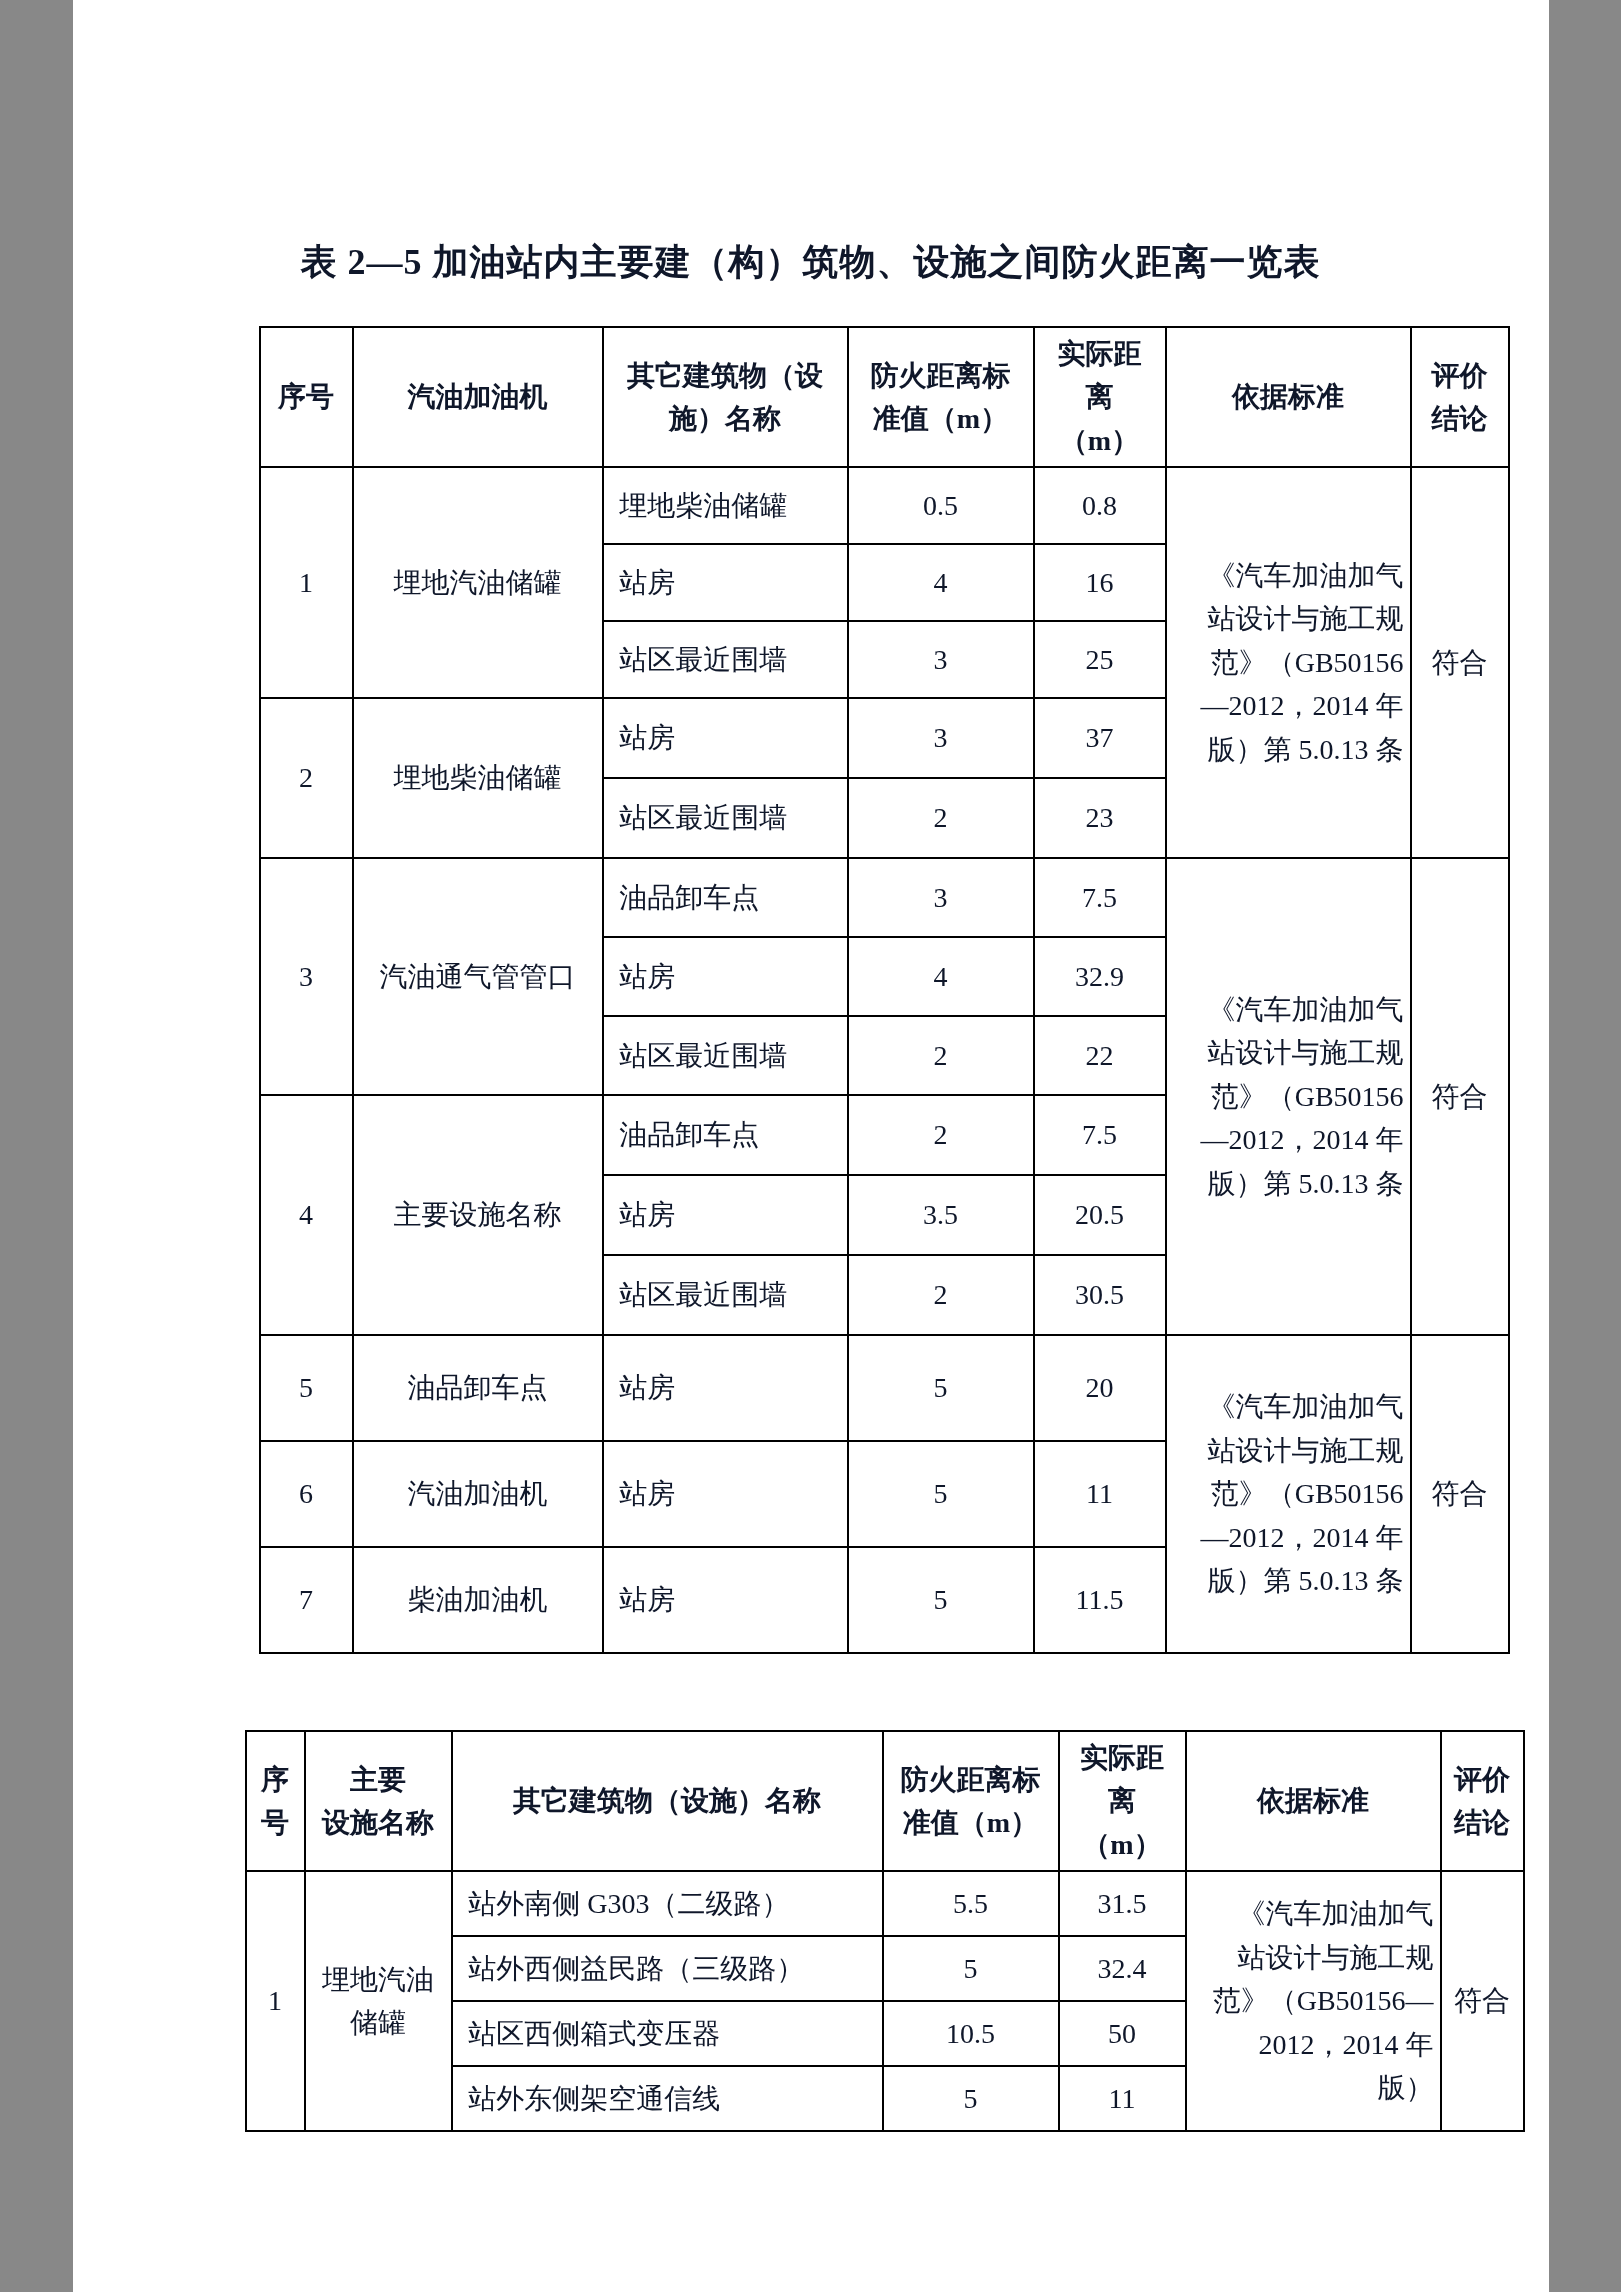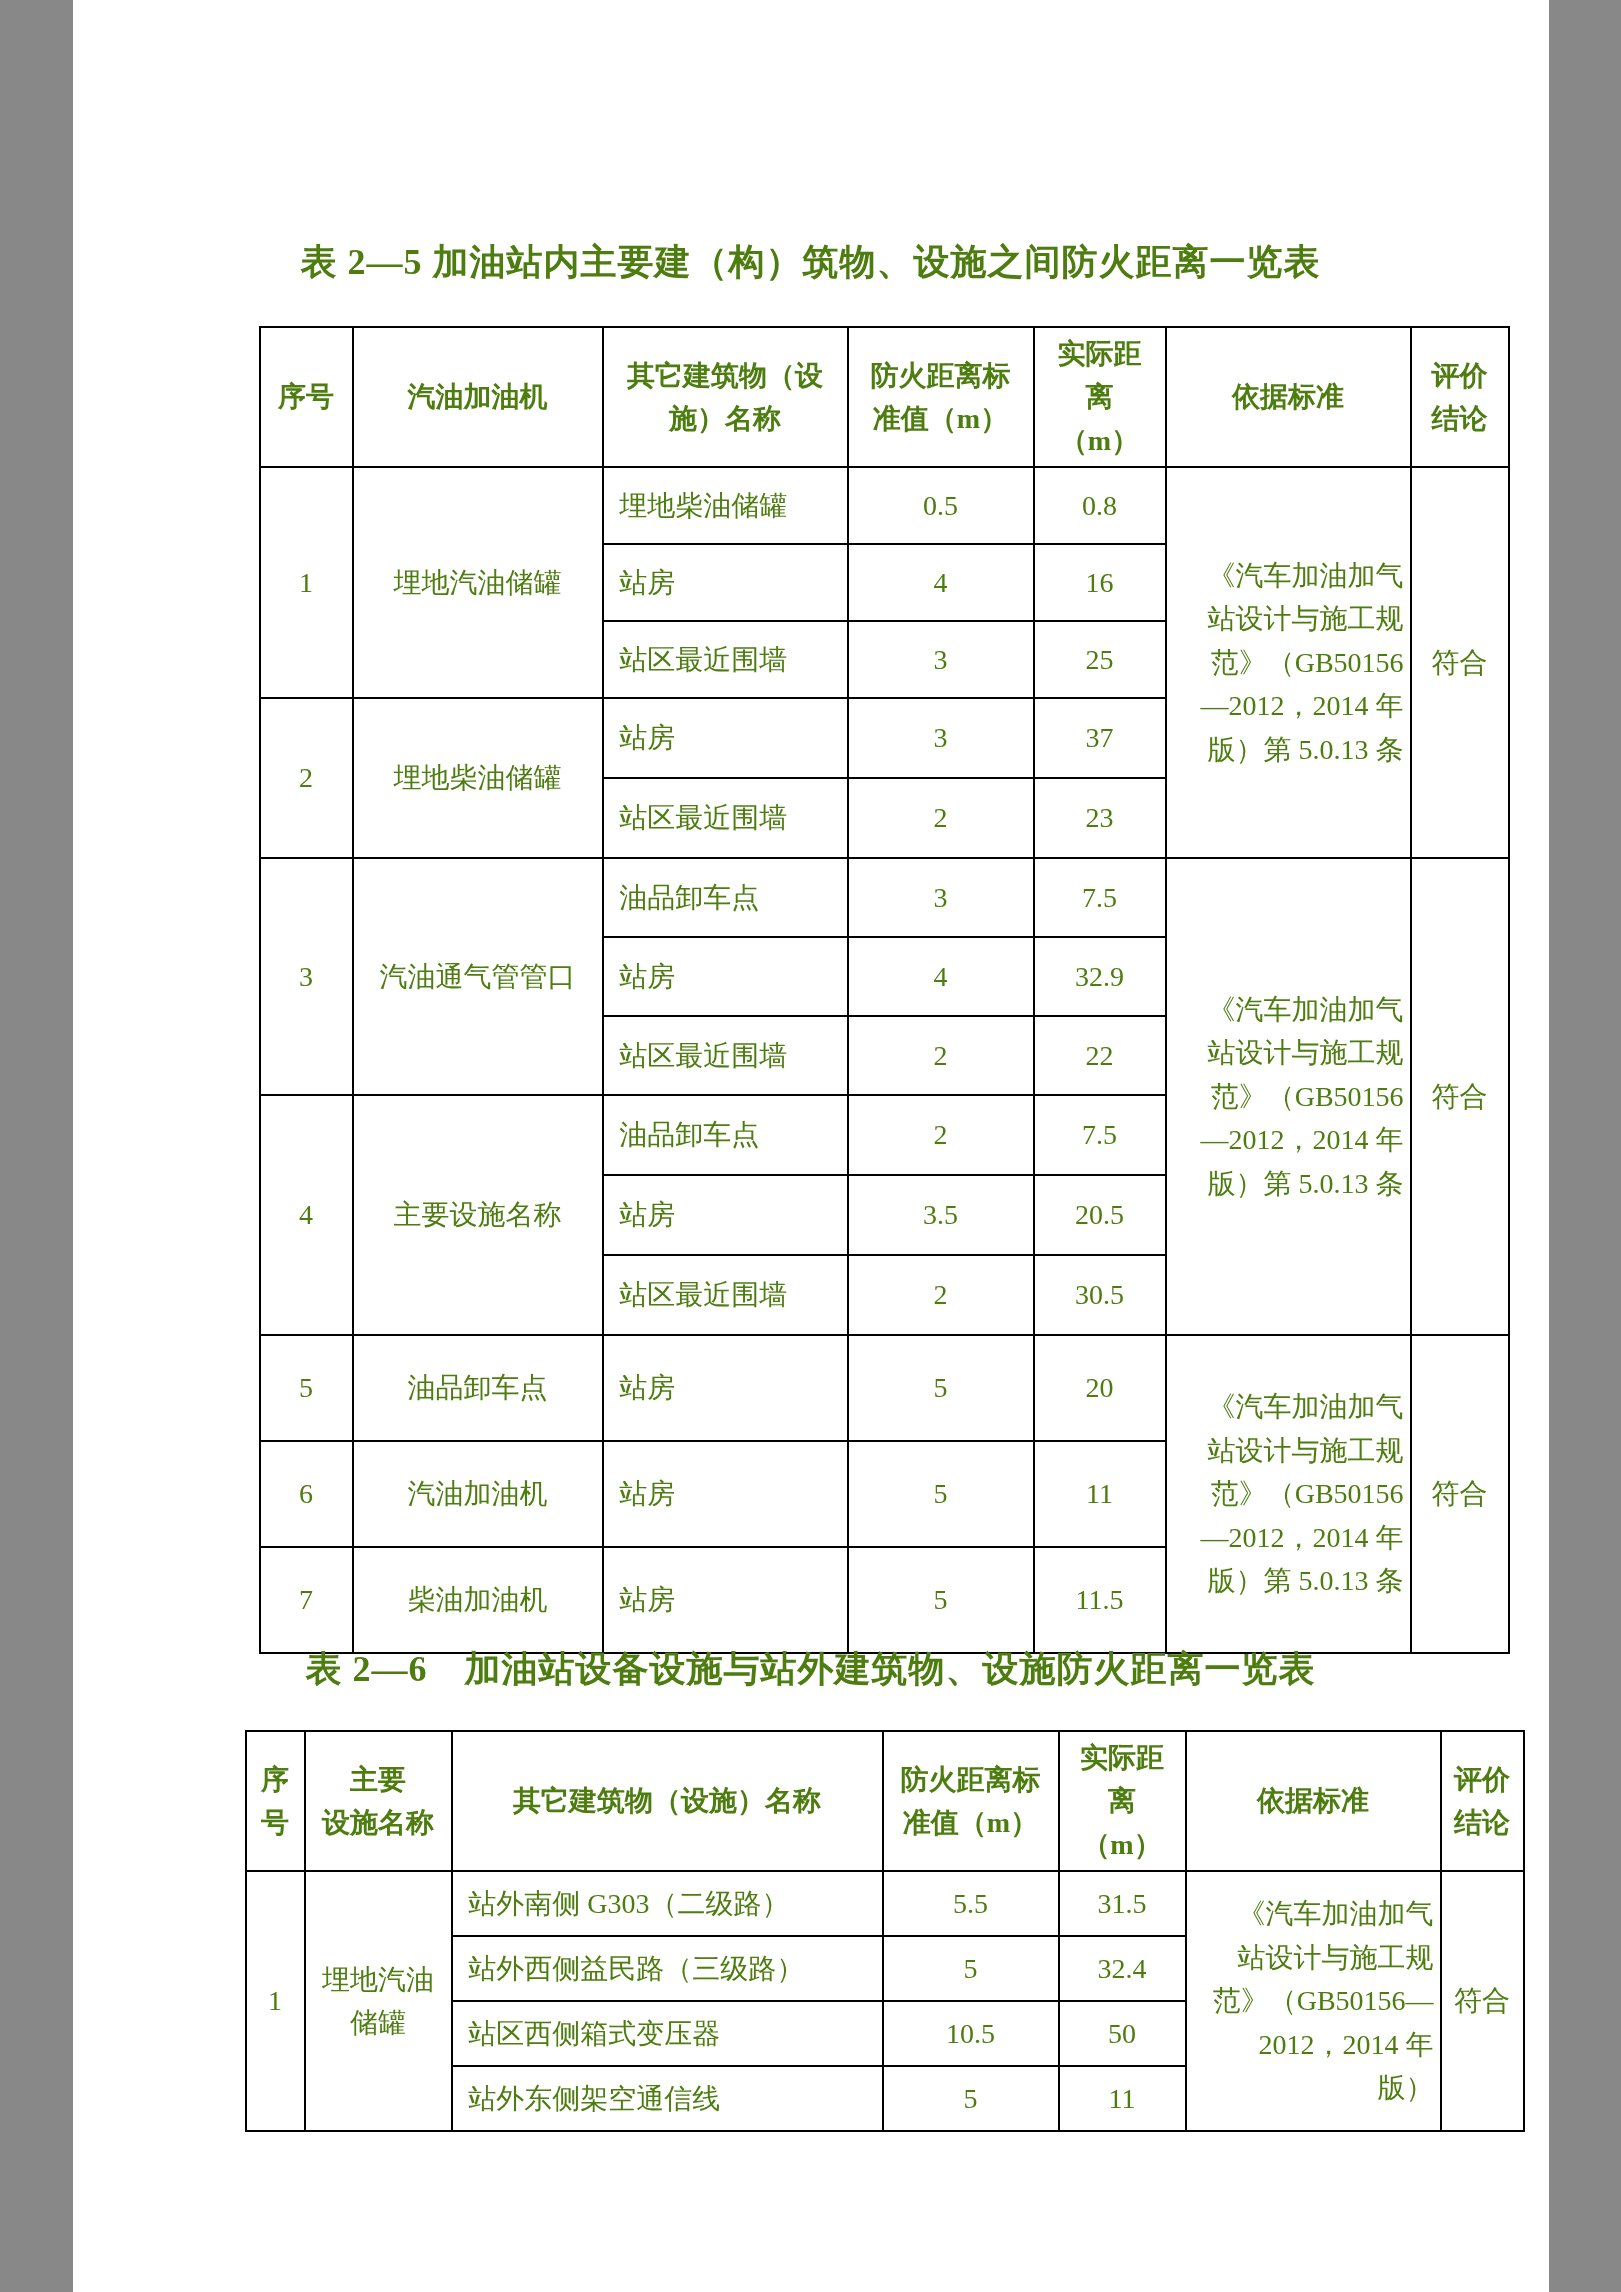--- a/index.html
+++ b/index.html
@@ -2,21 +2,21 @@
 <html><head>
 <meta charset="utf-8">
 <style>
   html,body{margin:0;padding:0;background:#888;}
   .page{
     position:relative;
     width:1476px;height:2293px;
     margin:0 auto;
     background:#ffffff;
     font-family:"Liberation Serif","DejaVu Serif",serif;
-    color:#4d7c0f;
+    color:#0f172a;
   }
   .doc-title{
     position:absolute;left:0;width:100%;
     text-align:center;
     font-weight:bold;
     font-size:36px;
     letter-spacing:1px;
     white-space:nowrap;
   }
   #title1{top:238px;}
@@ -171,21 +171,20 @@
       <tr class="h108">
         <td>7</td>
         <td>柴油加油机</td>
         <td class="left">站房</td>
         <td>5</td>
         <td>11.5</td>
       </tr>
     </tbody>
   </table>
 
-  <div id="title2" class="doc-title">表 2—6　加油站设备设施与站外建筑物、设施防火距离一览表</div>
 
   <table id="t2" class="tbl">
     <colgroup>
       <col style="width:59px">
         <col style="width:147px">
         <col style="width:431px">
       <col style="width:176px">
         <col style="width:127px">
         <col style="width:255px">
       <col style="width:83px">

